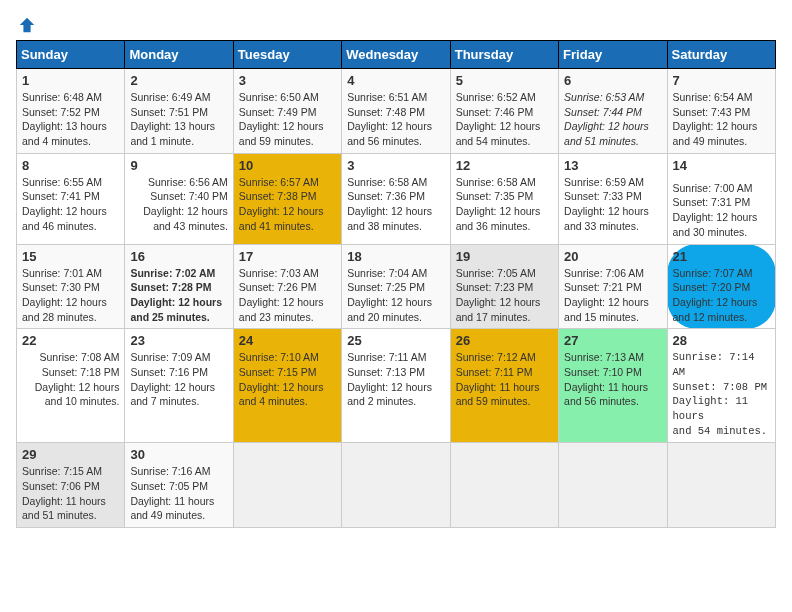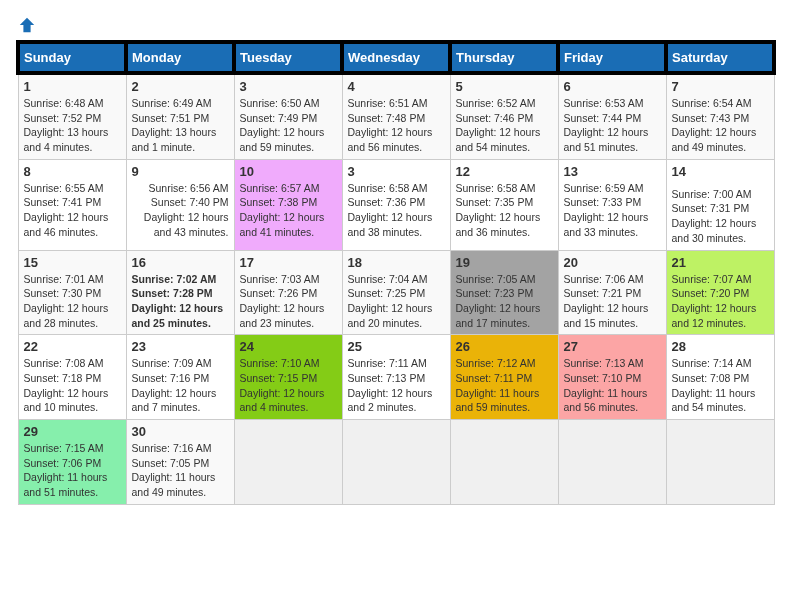--- a/index.html
+++ b/index.html
@@ -52,21 +52,21 @@
       border-collapse: collapse;
       font-size: 11px;
     }
     .calendar th {
       background-color: #1a6db5;
       color: #fff;
       padding: 6px 4px;
       text-align: left;
       font-size: 13px;
       font-weight: bold;
-      border: 4px solid #000000;
+      border: 1px solid #000000;
     }
     .calendar td {
       border: 1px solid #ccc;
       padding: 4px 5px;
       vertical-align: top;
       width: calc(100% / 7);
       min-height: 70px;
       background: #fff;
     }
     .calendar tr:nth-child(odd) td {
@@ -154,21 +154,21 @@
         </td>
         <td style="background: rgb(249, 249, 249);">
           <span class="day-num">5</span>
           <div class="day-info" style="white-space: pre-line;">Sunrise: 6:52 AM
 Sunset: 7:46 PM
 Daylight: 12 hours
 and 54 minutes.</div>
         </td>
         <td style="background: rgb(249, 249, 249);">
           <span class="day-num">6</span>
-          <div class="day-info" style="white-space: pre-line;">Sunrise: 6:53 AM
+          <div class="day-info" style="white-space: pre-line; font-style: italic;">Sunrise: 6:53 AM
 Sunset: 7:44 PM
 Daylight: 12 hours
 and 51 minutes.</div>
         </td>
         <td style="background: rgb(249, 249, 249);">
           <span class="day-num">7</span>
           <div class="day-info" style="white-space: pre-line;">Sunrise: 6:54 AM
 Sunset: 7:43 PM
 Daylight: 12 hours
 and 49 minutes.</div>
@@ -182,21 +182,21 @@
 Daylight: 12 hours
 and 46 minutes.</div>
         </td>
         <td style="background: rgb(255, 255, 255);">
           <span class="day-num">9</span>
           <div class="day-info" style="white-space: pre-line; text-align: right;">Sunrise: 6:56 AM
 Sunset: 7:40 PM
 Daylight: 12 hours
 and 43 minutes.</div>
         </td>
-        <td style="background: #f0abfc;">
+        <td style="background: #eab308;">
           <span class="day-num">10</span>
           <div class="day-info" style="white-space: pre-line;">Sunrise: 6:57 AM
 Sunset: 7:38 PM
 Daylight: 12 hours
 and 41 minutes.</div>
         </td>
         <td style="background: rgb(255, 255, 255);">
           <span class="day-num">3</span>
           <div class="day-info" style="white-space: pre-line;">Sunrise: 6:58 AM
 Sunset: 7:36 PM
@@ -247,95 +247,95 @@
 Daylight: 12 hours
 and 23 minutes.</div>
         </td>
         <td style="background: rgb(249, 249, 249);">
           <span class="day-num">18</span>
           <div class="day-info" style="white-space: pre-line;">Sunrise: 7:04 AM
 Sunset: 7:25 PM
 Daylight: 12 hours
 and 20 minutes.</div>
         </td>
-        <td style="background: #a3a3a3;">
+        <td style="background: #e5e5e5;">
           <span class="day-num">19</span>
           <div class="day-info" style="white-space: pre-line;">Sunrise: 7:05 AM
 Sunset: 7:23 PM
 Daylight: 12 hours
 and 17 minutes.</div>
         </td>
         <td style="background: rgb(249, 249, 249);">
           <span class="day-num">20</span>
           <div class="day-info" style="white-space: pre-line;">Sunrise: 7:06 AM
 Sunset: 7:21 PM
 Daylight: 12 hours
 and 15 minutes.</div>
         </td>
-        <td style="background: #bef264;">
+        <td style="background: #0ea5e9; border-radius: 30px;">
           <span class="day-num">21</span>
           <div class="day-info" style="white-space: pre-line;">Sunrise: 7:07 AM
 Sunset: 7:20 PM
 Daylight: 12 hours
 and 12 minutes.</div>
         </td>
       </tr>
       <tr>
         <td style="background: rgb(255, 255, 255);">
           <span class="day-num">22</span>
-          <div class="day-info" style="white-space: pre-line;">Sunrise: 7:08 AM
+          <div class="day-info" style="white-space: pre-line; text-align: right;">Sunrise: 7:08 AM
 Sunset: 7:18 PM
 Daylight: 12 hours
 and 10 minutes.</div>
         </td>
         <td style="background: rgb(255, 255, 255);">
           <span class="day-num">23</span>
           <div class="day-info" style="white-space: pre-line;">Sunrise: 7:09 AM
 Sunset: 7:16 PM
 Daylight: 12 hours
 and 7 minutes.</div>
         </td>
-        <td style="background: #84cc16;">
+        <td style="background: #eab308;">
           <span class="day-num">24</span>
           <div class="day-info" style="white-space: pre-line;">Sunrise: 7:10 AM
 Sunset: 7:15 PM
 Daylight: 12 hours
 and 4 minutes.</div>
         </td>
         <td style="background: rgb(255, 255, 255);">
           <span class="day-num">25</span>
           <div class="day-info" style="white-space: pre-line;">Sunrise: 7:11 AM
 Sunset: 7:13 PM
 Daylight: 12 hours
 and 2 minutes.</div>
         </td>
         <td style="background: #eab308;">
           <span class="day-num">26</span>
           <div class="day-info" style="white-space: pre-line;">Sunrise: 7:12 AM
 Sunset: 7:11 PM
 Daylight: 11 hours
 and 59 minutes.</div>
         </td>
-        <td style="background: #fca5a5;">
+        <td style="background: #86efac;">
           <span class="day-num">27</span>
           <div class="day-info" style="white-space: pre-line;">Sunrise: 7:13 AM
 Sunset: 7:10 PM
 Daylight: 11 hours
 and 56 minutes.</div>
         </td>
         <td style="background: rgb(255, 255, 255);">
           <span class="day-num">28</span>
-          <div class="day-info" style="white-space: pre-line;">Sunrise: 7:14 AM
+          <div class="day-info" style="white-space: pre-line; font-family: Liberation Mono, monospace;">Sunrise: 7:14 AM
 Sunset: 7:08 PM
 Daylight: 11 hours
 and 54 minutes.</div>
         </td>
       </tr>
       <tr>
-        <td style="background: #86efac; margin-left: 37px;">
+        <td style="background: #e5e5e5; margin-left: 37px;">
           <span class="day-num">29</span>
           <div class="day-info" style="white-space: pre-line;">Sunrise: 7:15 AM
 Sunset: 7:06 PM
 Daylight: 11 hours
 and 51 minutes.</div>
         </td>
         <td style="background: rgb(249, 249, 249);">
           <span class="day-num">30</span>
           <div class="day-info" style="white-space: pre-line;">Sunrise: 7:16 AM
 Sunset: 7:05 PM

